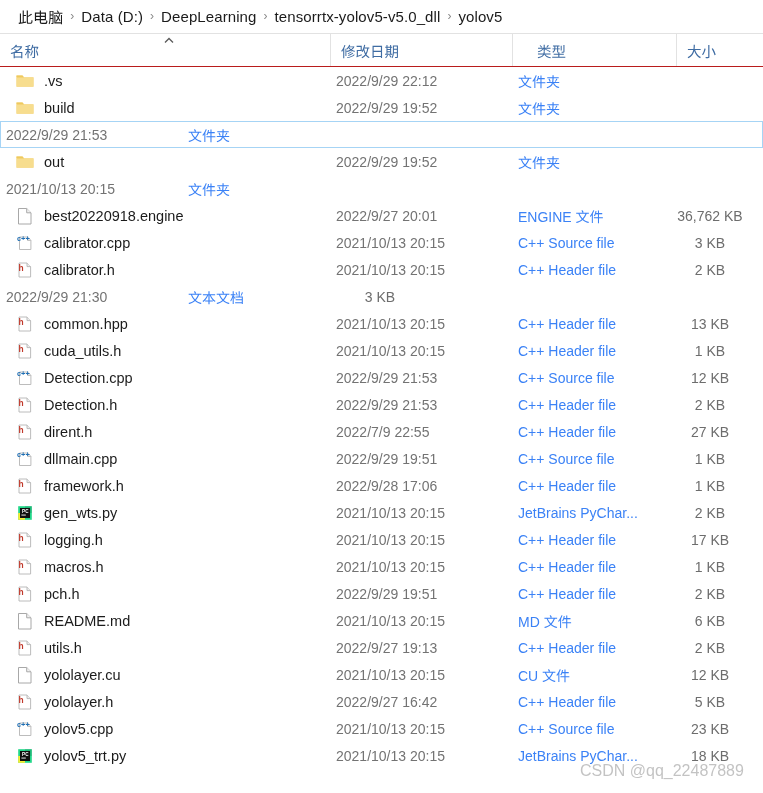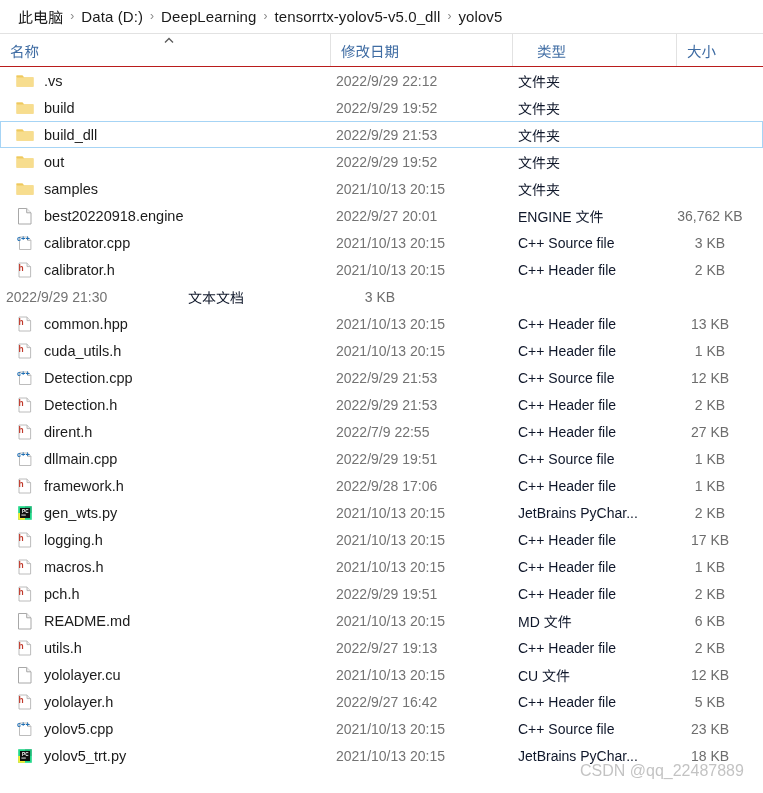--- a/index.html
+++ b/index.html
@@ -105,21 +105,21 @@
     width: 182px;
     font-size: 14px;
     color: #737373;
     padding-left: 5px;
     box-sizing: border-box;
     white-space: nowrap;
   }
   .cell-type {
     width: 148px;
     font-size: 14px;
-    color: #0f172a;
+    color: #3b82f6;
     padding-left: 5px;
     box-sizing: border-box;
     white-space: nowrap;
     overflow: hidden;
   }
   .cell-size {
     width: 98px;
     font-size: 14px;
     color: #6d6d6d;
     text-align: center;
@@ -215,60 +215,40 @@
             <path d="M1.5 4.5 h6 l1.4 1.8 h-7.4 z" fill="#eec95e"></path>
           </svg>
         </span>
         <span class="file-name">build</span>
       </div>
       <div class="cell-date">2022/9/29 19:52</div>
       <div class="cell-type">文件夹</div>
       <div class="cell-size"></div>
     </div>
     <div class="file-row focused">
+      <div class="cell-date">2022/9/29 21:53</div>
+      <div class="cell-type">文件夹</div>
+      <div class="cell-size"></div>
+    </div>
+    <div class="file-row">
       <div class="cell-name">
         <span class="icon">
           <svg width="20" height="20" viewBox="0 0 20 20">
             <path d="M1.5 4.5 h6 l1.4 1.8 h9.6 v9.4 h-17 z" fill="#f5d376"></path>
             <path d="M1.5 6.6 h17 v8.9 h-17 z" fill="#f7dd8e"></path>
             <path d="M1.5 4.5 h6 l1.4 1.8 h-7.4 z" fill="#eec95e"></path>
           </svg>
         </span>
-        <span class="file-name">build_dll</span>
-      </div>
-      <div class="cell-date">2022/9/29 21:53</div>
-      <div class="cell-type">文件夹</div>
-      <div class="cell-size"></div>
-    </div>
-    <div class="file-row">
-      <div class="cell-name">
-        <span class="icon">
-          <svg width="20" height="20" viewBox="0 0 20 20">
-            <path d="M1.5 4.5 h6 l1.4 1.8 h9.6 v9.4 h-17 z" fill="#f5d376"></path>
-            <path d="M1.5 6.6 h17 v8.9 h-17 z" fill="#f7dd8e"></path>
-            <path d="M1.5 4.5 h6 l1.4 1.8 h-7.4 z" fill="#eec95e"></path>
-          </svg>
-        </span>
         <span class="file-name">out</span>
       </div>
       <div class="cell-date">2022/9/29 19:52</div>
       <div class="cell-type">文件夹</div>
       <div class="cell-size"></div>
     </div>
     <div class="file-row">
-      <div class="cell-name">
-        <span class="icon">
-          <svg width="20" height="20" viewBox="0 0 20 20">
-            <path d="M1.5 4.5 h6 l1.4 1.8 h9.6 v9.4 h-17 z" fill="#f5d376"></path>
-            <path d="M1.5 6.6 h17 v8.9 h-17 z" fill="#f7dd8e"></path>
-            <path d="M1.5 4.5 h6 l1.4 1.8 h-7.4 z" fill="#eec95e"></path>
-          </svg>
-        </span>
-        <span class="file-name">samples</span>
-      </div>
       <div class="cell-date">2021/10/13 20:15</div>
       <div class="cell-type">文件夹</div>
       <div class="cell-size"></div>
     </div>
     <div class="file-row">
       <div class="cell-name">
         <span class="icon">
           <svg width="20" height="20" viewBox="0 0 20 20">
             <path d="M3.5 2.5 h8.2 l4.3 4.3 v11.2 h-12.5 z" fill="#ffffff" stroke="#a8a8a8" stroke-width="1"></path>
             <path d="M11.7 2.5 v4.3 h4.3" fill="#f0f0f0" stroke="#a8a8a8" stroke-width="1"></path>

